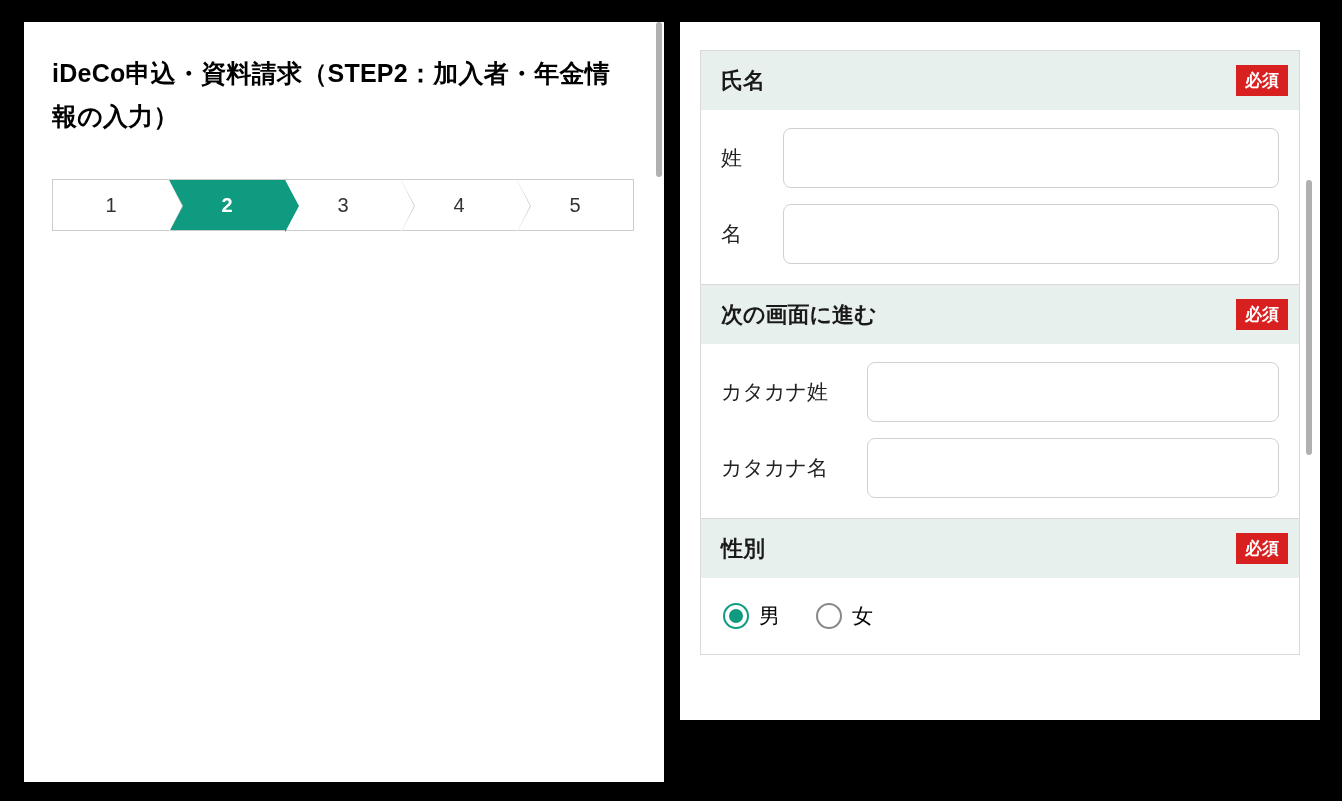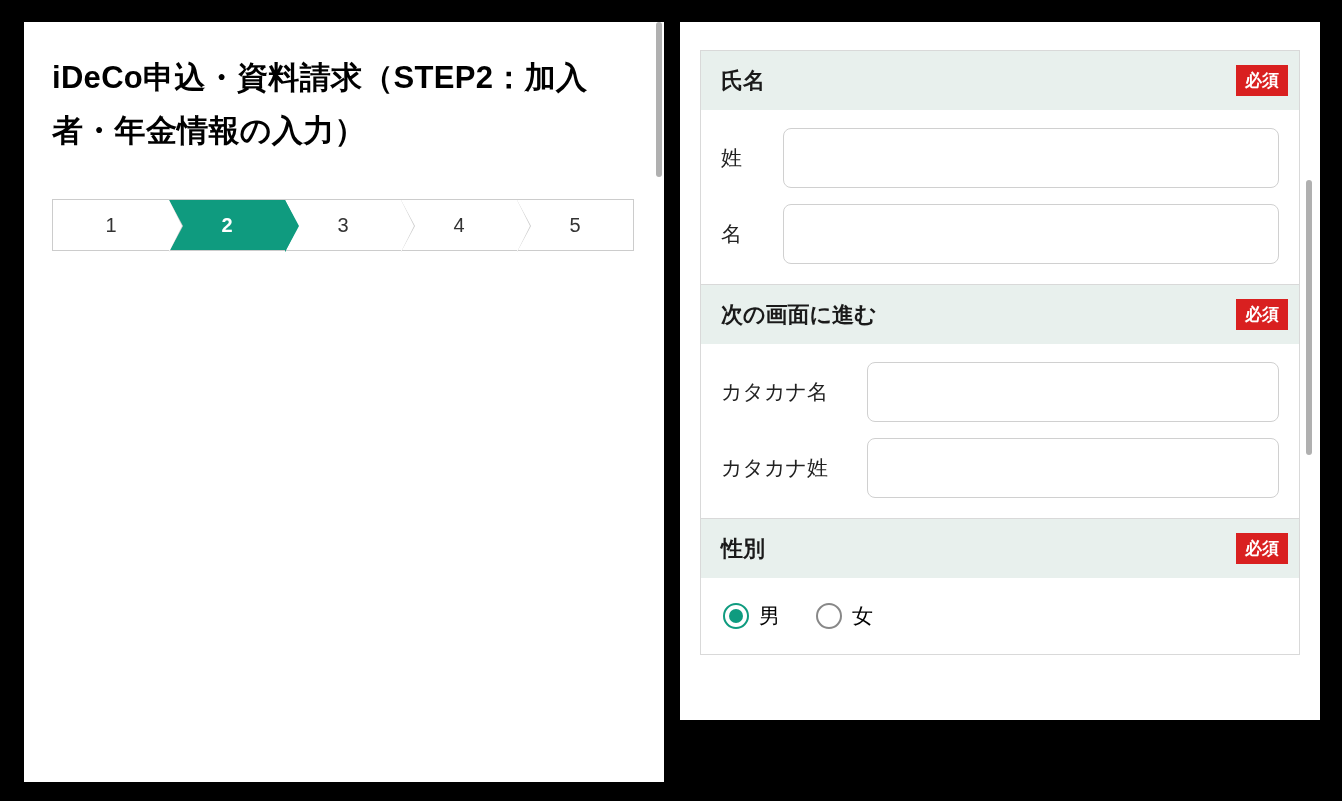--- a/index.html
+++ b/index.html
@@ -34,21 +34,21 @@
     .sb {
       position: absolute;
       width: 6px;
       background: #b0b0b0;
       border-radius: 3px;
     }
     .sb-left { left: 656px; top: 22px; height: 155px; }
     .sb-right { left: 1306px; top: 180px; height: 275px; }
 
     .page-title {
-      font-size: 31px;
+      font-size: 25px;
       font-weight: 700;
       line-height: 1.7;
       margin: 0 0 42px 0;
       letter-spacing: 0.01em;
     }
 
     
     .stepper {
       display: flex;
       border: 1px solid #ccc;
@@ -237,25 +237,25 @@
     </div>
   </div>
 
   <div class="form-block">
     <div class="fb-header">
       <span class="label">次の画面に進む</span>
       <span class="req-badge-r">必須</span>
     </div>
     <div class="fb-body">
       <div class="input-row wide">
+        <span class="ilabel">カタカナ姓</span>
+        <input class="text-input" type="text" style="">
+      </div>
+      <div class="input-row wide">
         <span class="ilabel">カタカナ名</span>
-        <input class="text-input" type="text" style="">
-      </div>
-      <div class="input-row wide">
-        <span class="ilabel">カタカナ姓</span>
         <input class="text-input" type="text" style="">
       </div>
     </div>
   </div>
 
   <div class="form-block">
     <div class="fb-header">
       <span class="label">性別</span>
       <span class="req-badge-r">必須</span>
     </div>

